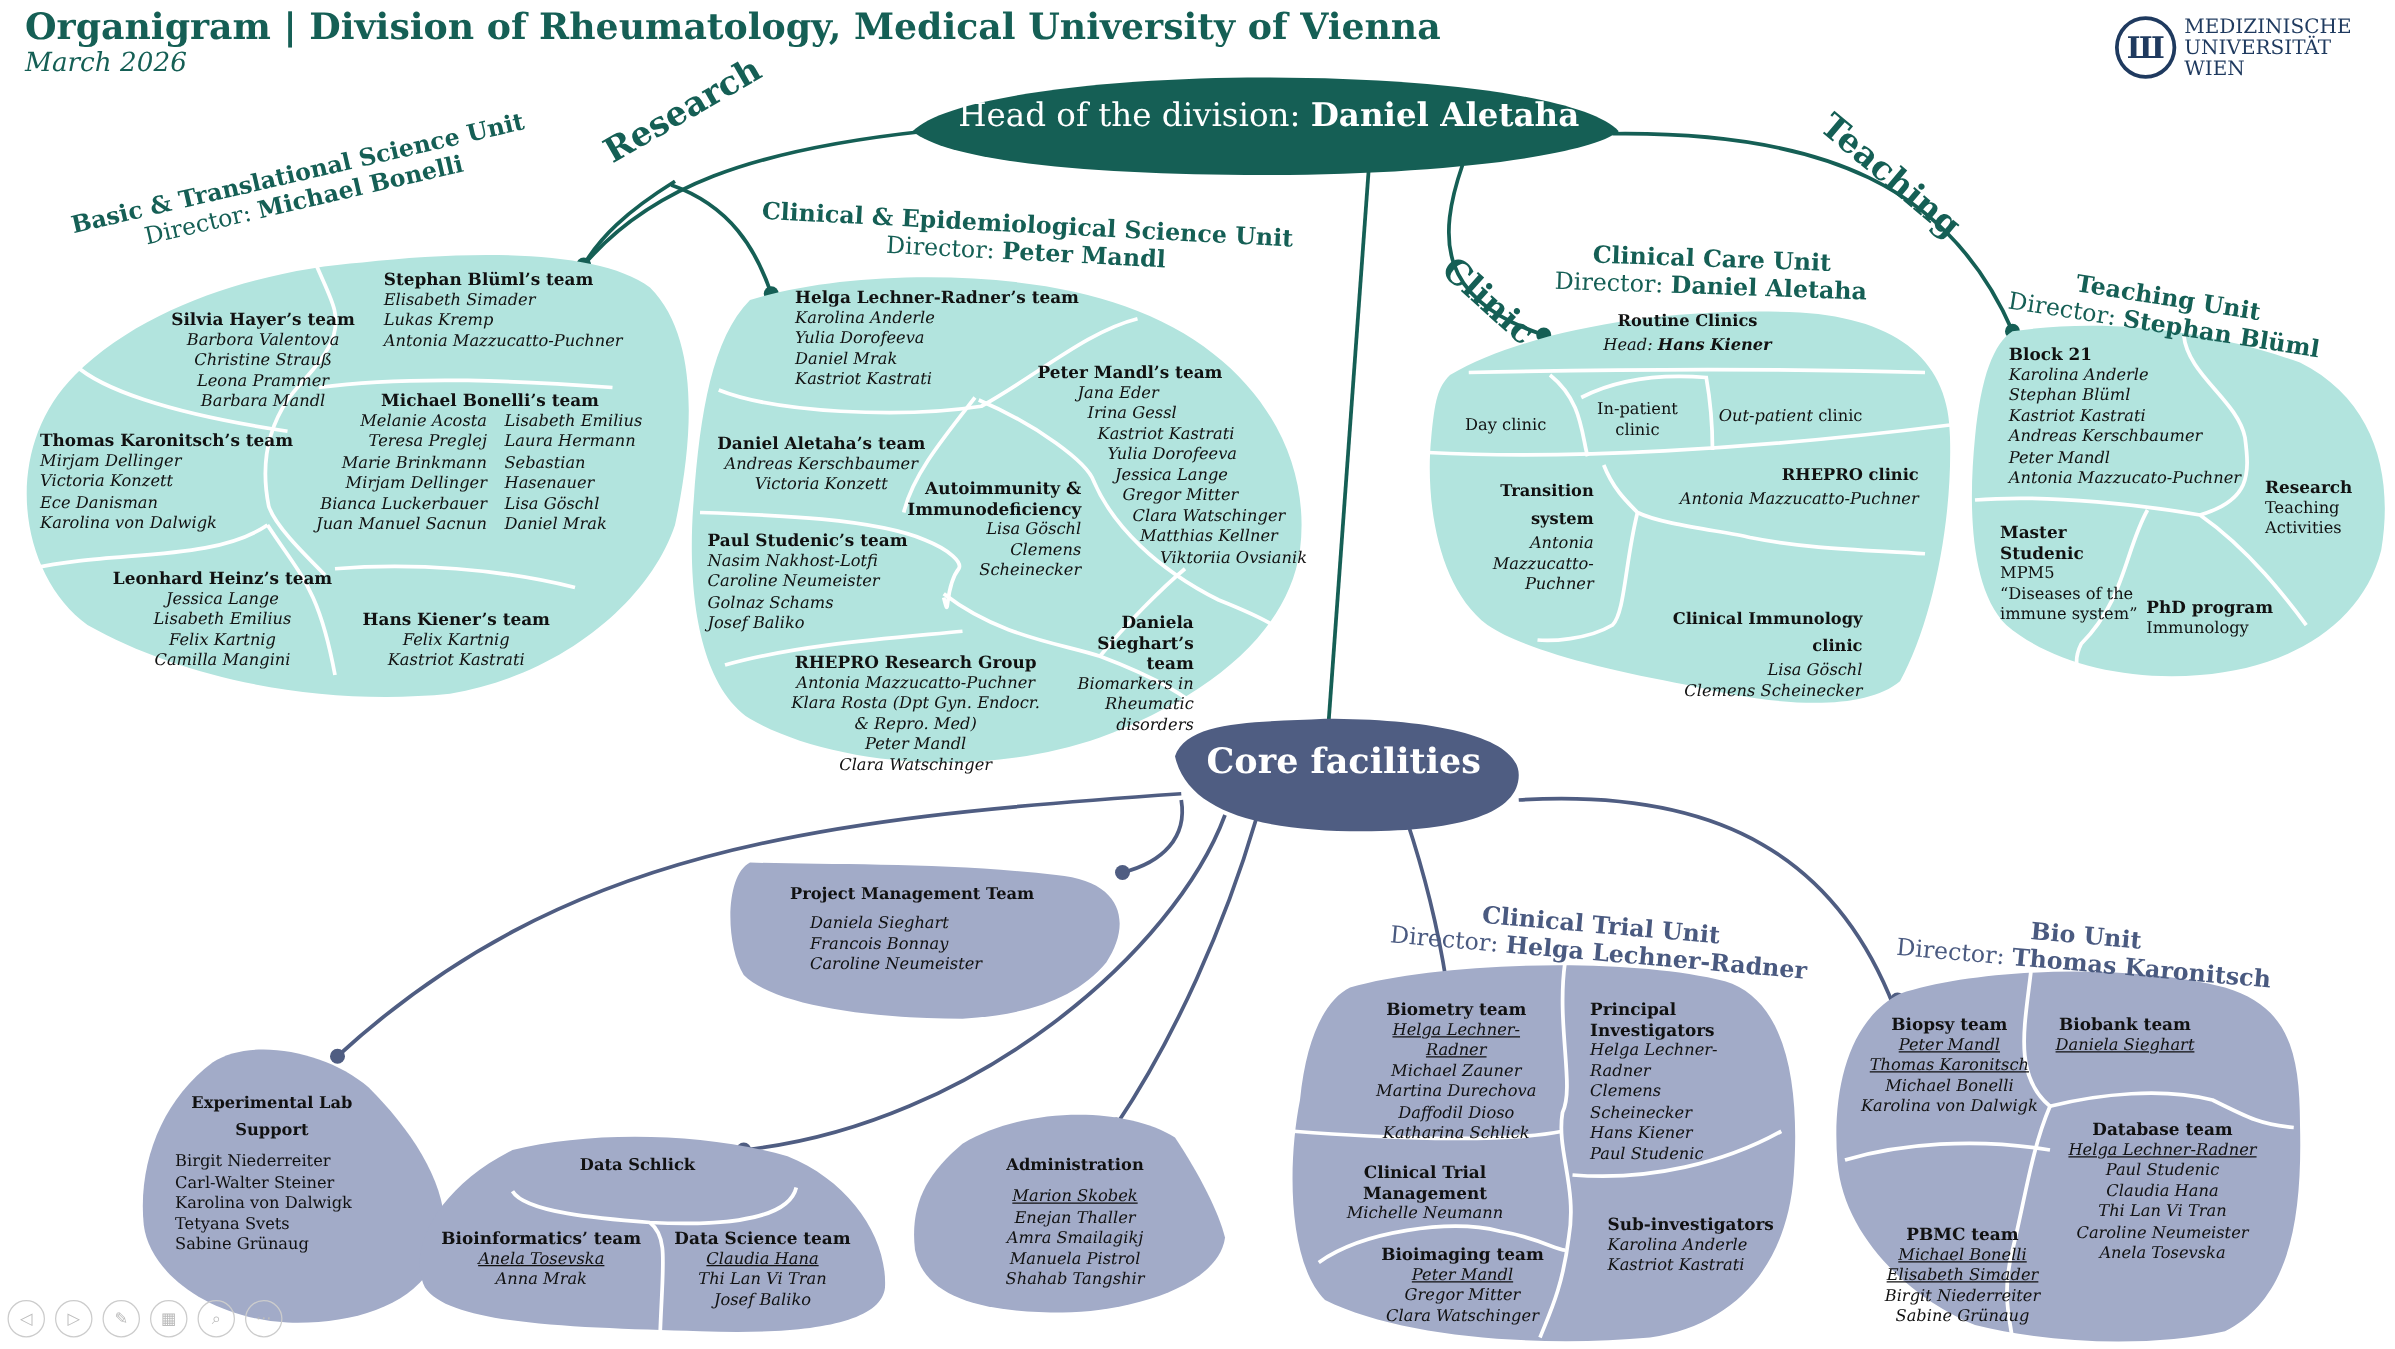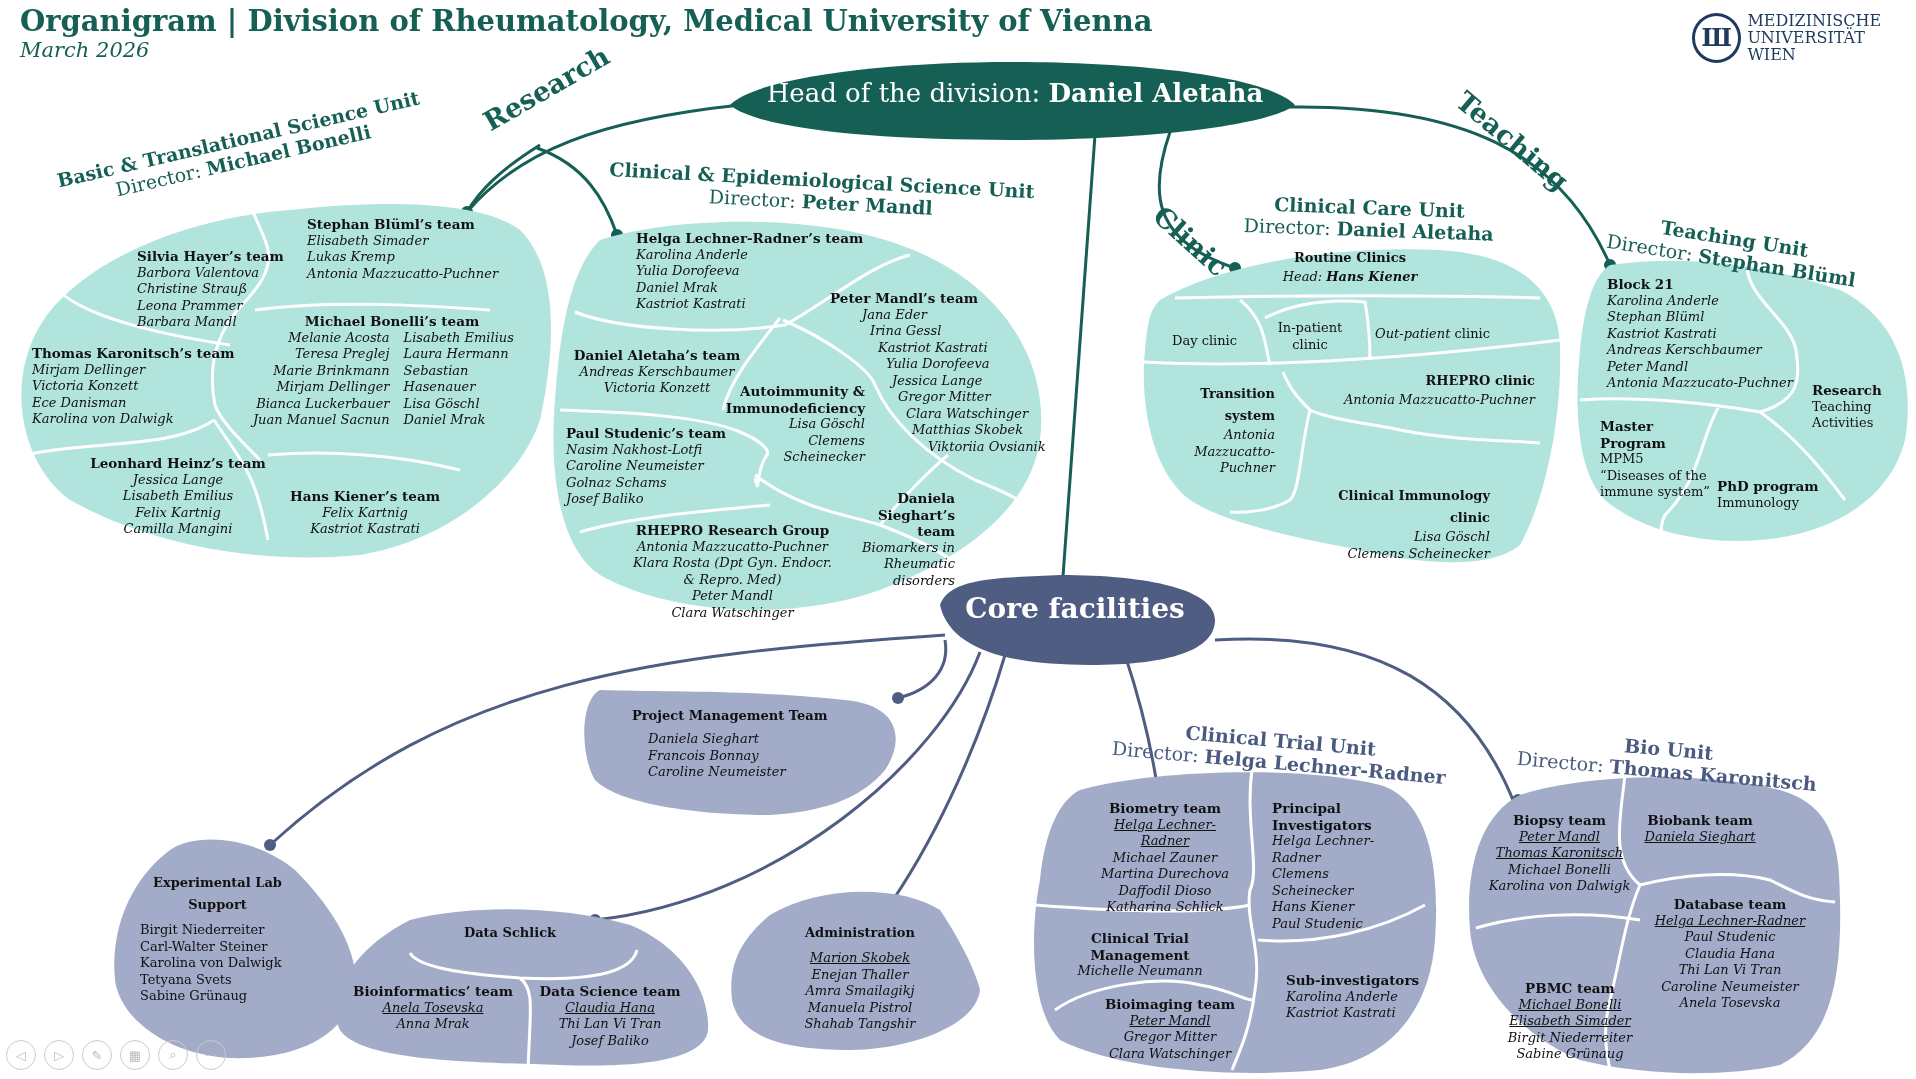--- a/index.html
+++ b/index.html
@@ -147,21 +147,21 @@
 <div class="abs head"><span>Head of the division: </span><b>Daniel Aletaha</b></div>
 
 <div class="abs branch" style="left:478px;top:110px;transform:rotate(-30deg);transform-origin:left top;">Research</div>
 <div class="abs branch" style="left:1470px;top:85px;transform:rotate(40deg);transform-origin:left top;">Teaching</div>
 <div class="abs branch" style="left:1168px;top:200px;transform:rotate(42deg);transform-origin:left top;">Clinic</div>
 
 <div class="abs unit-title" style="left:55px;top:170px;transform:rotate(-13deg);transform-origin:left top;">
   <div>Basic &amp; Translational Science Unit</div>
   <div class="dir"><span>Director: </span><b>Michael Bonelli</b></div>
 </div>
-<div class="abs team" style="left:137px;top:248px;">
+<div class="abs team" style="left:137px;top:248px;text-align:center;">
   <div class="h">Silvia Hayer’s team</div>
   <div class="m">Barbora Valentova</div>
   <div class="m">Christine Strauß</div>
   <div class="m">Leona Prammer</div>
   <div class="m">Barbara Mandl</div>
 </div>
 <div class="abs team" style="left:307px;top:216px;">
   <div class="h">Stephan Blüml’s team</div>
   <div class="m">Elisabeth Simader</div>
   <div class="m">Lukas Kremp</div>
@@ -220,21 +220,21 @@
 </div>
 <div class="abs team" style="left:830px;top:290px;width:220px;">
   <div class="h">Peter Mandl’s team</div>
   <div class="m" style="padding-left:32px">Jana Eder</div>
   <div class="m" style="padding-left:40px">Irina Gessl</div>
   <div class="m" style="padding-left:48px">Kastriot Kastrati</div>
   <div class="m" style="padding-left:56px">Yulia Dorofeeva</div>
   <div class="m" style="padding-left:62px">Jessica Lange</div>
   <div class="m" style="padding-left:68px">Gregor Mitter</div>
   <div class="m" style="padding-left:76px">Clara Watschinger</div>
-  <div class="m" style="padding-left:82px">Matthias Skobek</div>
+  <div class="m" style="padding-left:82px">Matthias Kellner</div>
   <div class="m" style="padding-left:98px">Viktoriia Ovsianik</div>
 </div>
 <div class="abs team c" style="left:572px;top:347px;width:170px;">
   <div class="h">Daniel Aletaha’s team</div>
   <div class="m">Andreas Kerschbaumer</div>
   <div class="m">Victoria Konzett</div>
 </div>
 <div class="abs team r" style="left:720px;top:383px;width:145px;">
   <div class="h">Autoimmunity &amp; Immunodeficiency</div>
   <div class="m">Lisa Göschl</div>
@@ -295,21 +295,21 @@
   <div class="m">Kastriot Kastrati</div>
   <div class="m">Andreas Kerschbaumer</div>
   <div class="m">Peter Mandl</div>
   <div class="m">Antonia Mazzucato-Puchner</div>
 </div>
 <div class="abs team" style="left:1812px;top:382px;width:85px;">
   <div class="h">Research</div>
   <div>Teaching Activities</div>
 </div>
 <div class="abs team" style="left:1600px;top:418px;width:110px;">
-  <div class="h">Master Program</div>
+  <div class="h">Master Studenic</div>
   <div>MPM5 “Diseases of the immune system”</div>
 </div>
 <div class="abs team" style="left:1717px;top:478px;">
   <div class="h">PhD program</div>
   <div>Immunology</div>
 </div>
 
 <div class="abs core-title">Core facilities</div>
 
 <div class="abs team" style="left:632px;top:705px;">

